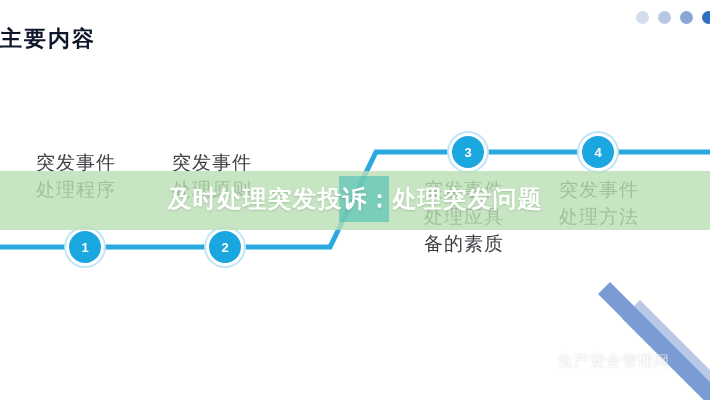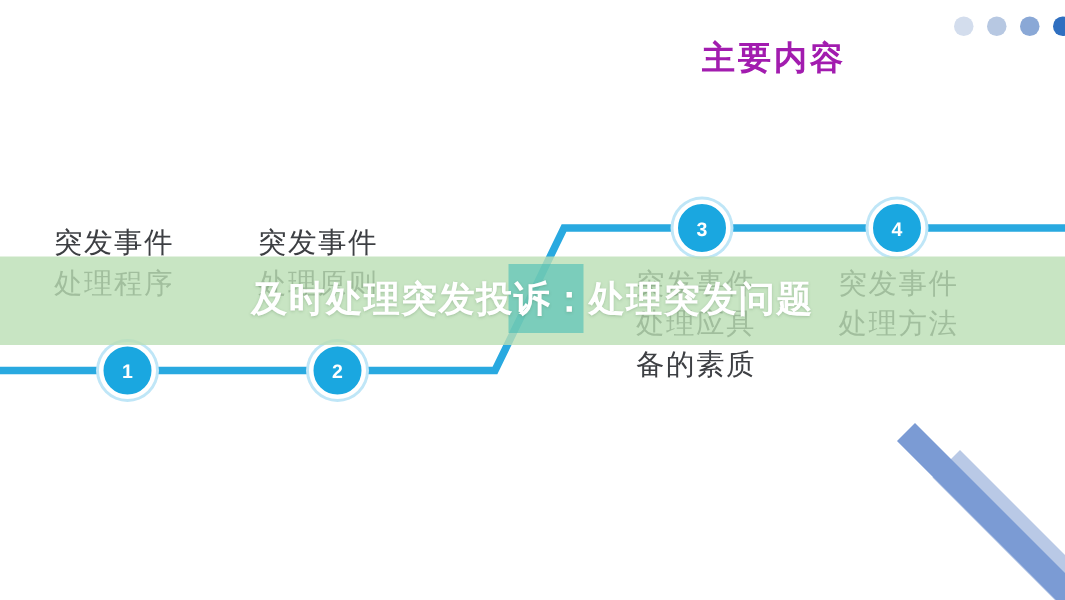--- a/index.html
+++ b/index.html
@@ -33,24 +33,24 @@
     height: 13px;
     border-radius: 50%;
   }
 
   
   .slide-title {
     position: absolute;
     left: 0;
     top: 24px;
     width: 564px;
-    text-align: right;
+    text-align: left;
     font-size: 22px;
     font-weight: bold;
-    color: #a21caf;
+    color: #0f172a;
     letter-spacing: 2px;
   }
 
   
   .timeline {
     position: absolute;
     left: 0;
     top: 0;
     width: 710px;
     height: 400px;
@@ -200,14 +200,27 @@
   <div class="node node-3">3</div>
   <div class="node node-4">4</div>
 
   <div class="overlay-band"></div>
   <div class="overlay-accent"></div>
   <div class="overlay-caption">及时处理突发投诉：处理突发问题</div>
 
   <div class="ribbon ribbon-b"></div>
   <div class="ribbon ribbon-a"></div>
 
+  <div class="watermark">
+    <svg class="wechat-icon" width="19" height="16" viewBox="0 0 19 16">
+      <ellipse cx="7" cy="6.2" rx="6.4" ry="5.2" fill="none" stroke="#ffffff" stroke-width="1.1"></ellipse>
+      <path d="M3.2 10.4 L1.6 13 L4.6 11.6" fill="none" stroke="#ffffff" stroke-width="1.1"></path>
+      <circle cx="5" cy="5" r="0.85" fill="#ffffff"></circle>
+      <circle cx="9" cy="5" r="0.85" fill="#ffffff"></circle>
+      <ellipse cx="13" cy="9.6" rx="5.2" ry="4.3" fill="none" stroke="#ffffff" stroke-width="1.1"></ellipse>
+      <path d="M16.3 13 L17.6 15 L15.2 13.9" fill="none" stroke="#ffffff" stroke-width="1.1"></path>
+      <circle cx="11.4" cy="8.8" r="0.7" fill="#ffffff"></circle>
+      <circle cx="14.6" cy="8.8" r="0.7" fill="#ffffff"></circle>
+    </svg>
+    <span class="watermark-text">生产安全管理网</span>
+  </div>
 
 </div>
 
 </body></html>

